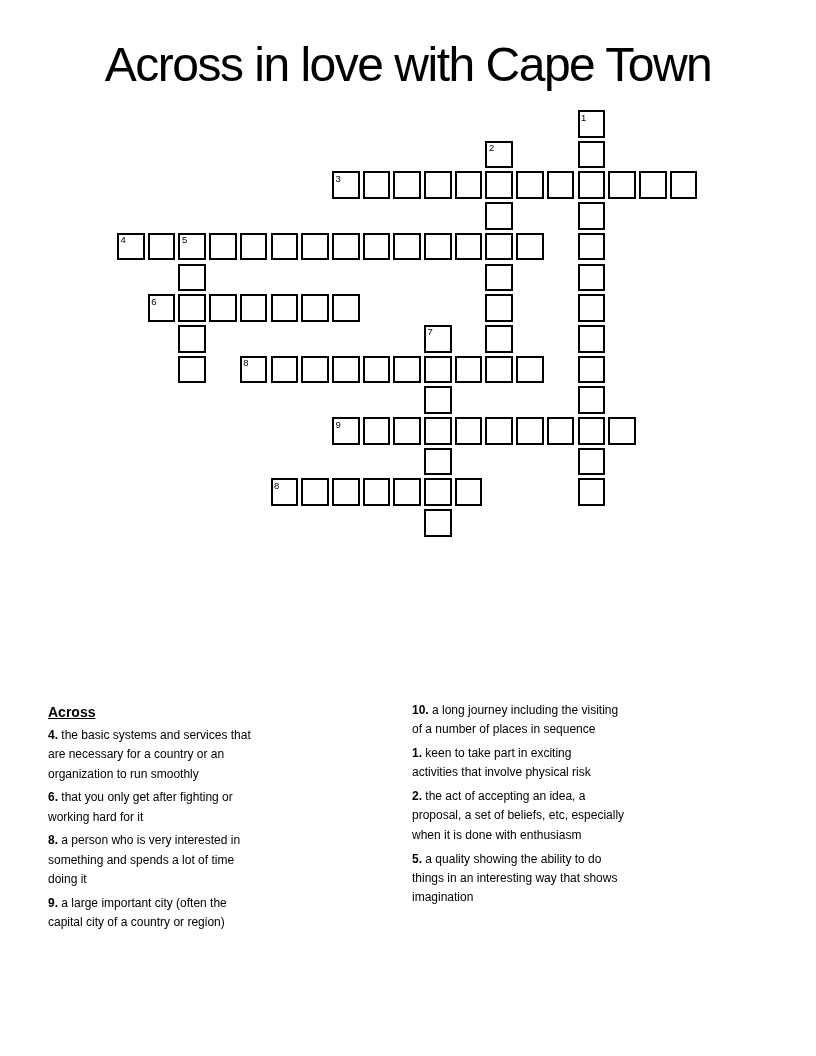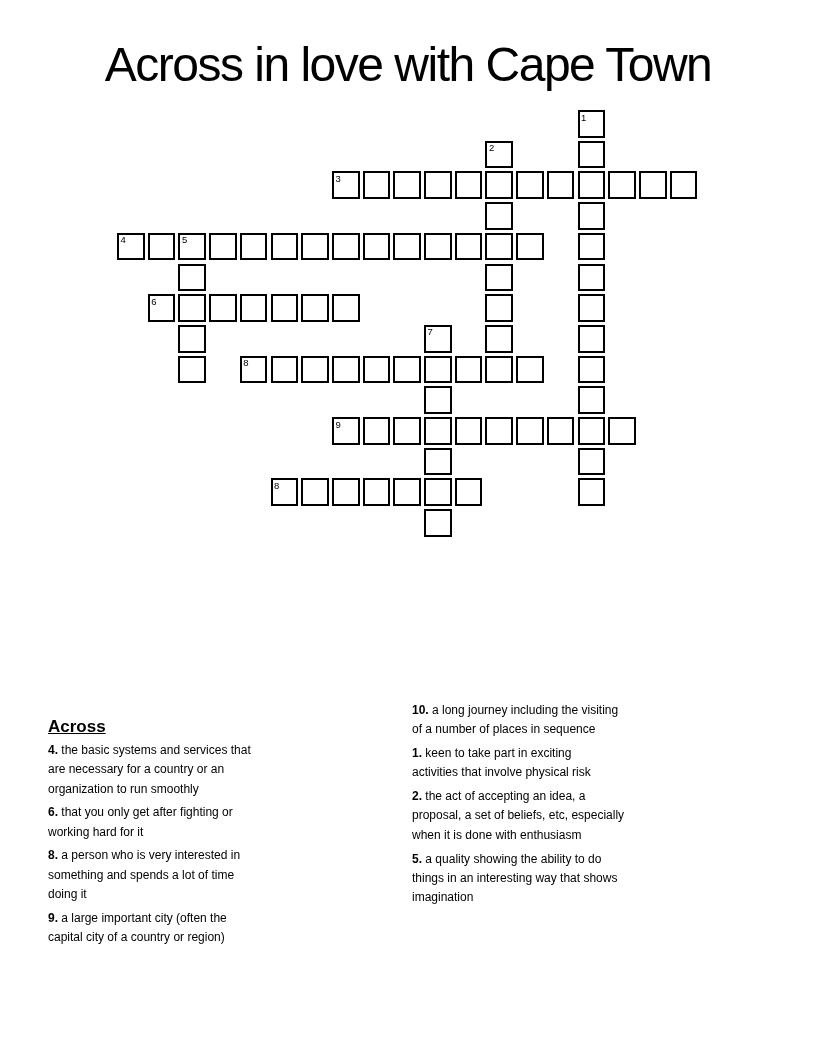--- a/index.html
+++ b/index.html
@@ -26,23 +26,23 @@
   }
   .cell .num{
     position:absolute;top:0.5px;left:1.5px;
     font-size:9.5px;line-height:9.5px;
     font-weight:normal;color:#000000;
   }
   .clue-col{position:absolute;top:701px;}
   #clues-left{left:48px;width:348px;}
   #clues-right{left:412px;width:376px;}
   .clue-heading{
-    font-size:17px;line-height:20px;font-weight:bold;
+    font-size:14px;line-height:20px;font-weight:bold;
     text-decoration:underline;
-    margin:16px 0 4px 0;
+    margin:1px 0 4px 0;
   }
   #clues-right .clue-heading{margin-top:4px;}
   .clue{
     font-size:12px;line-height:19.3px;
     margin:0 0 4.5px 0;
     white-space:pre-line;
   }
   .clue b{font-weight:bold;}
 </style>
 </head>

